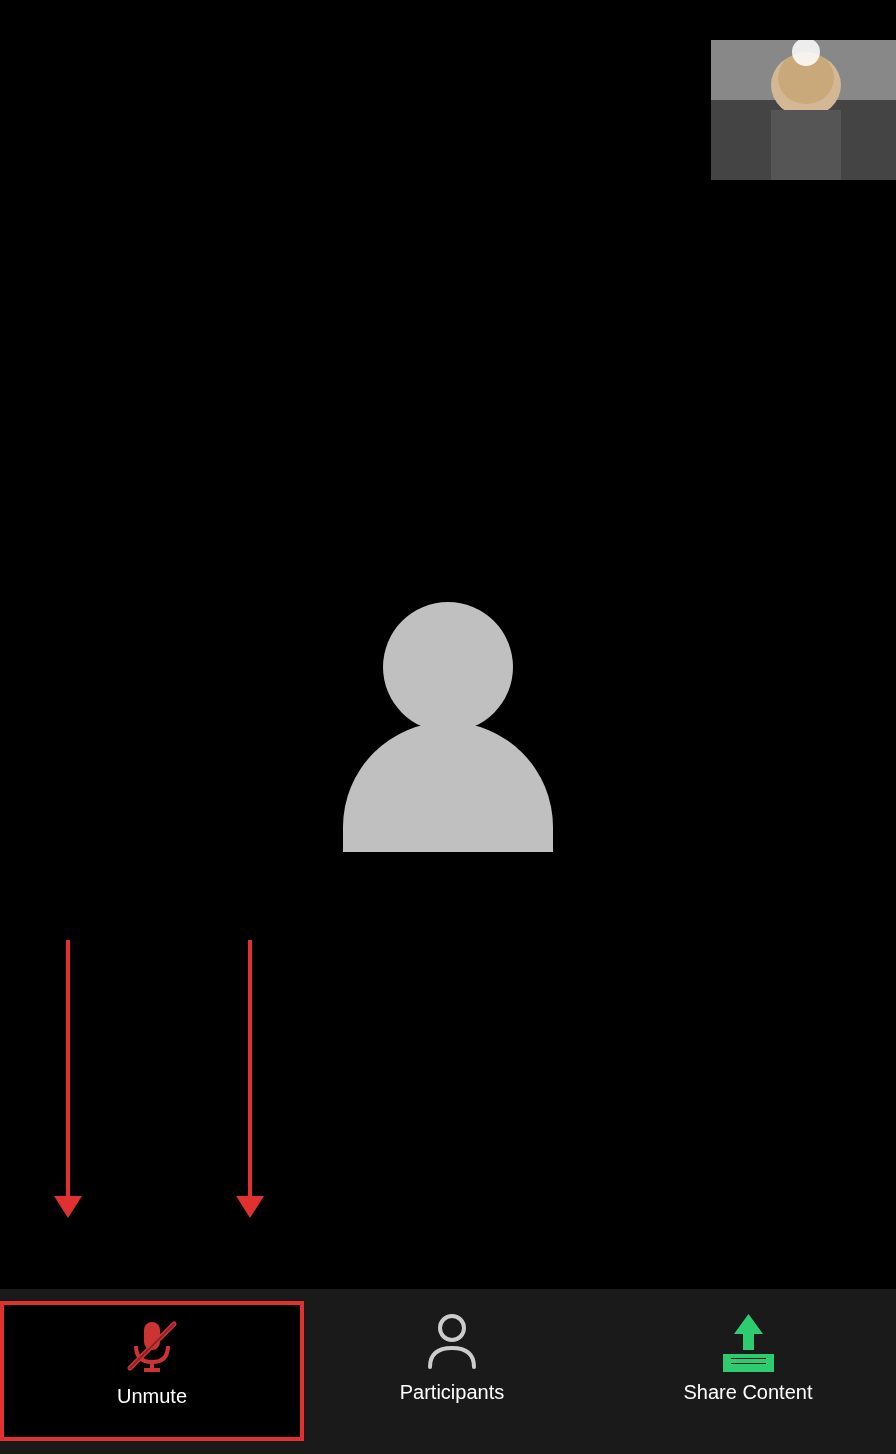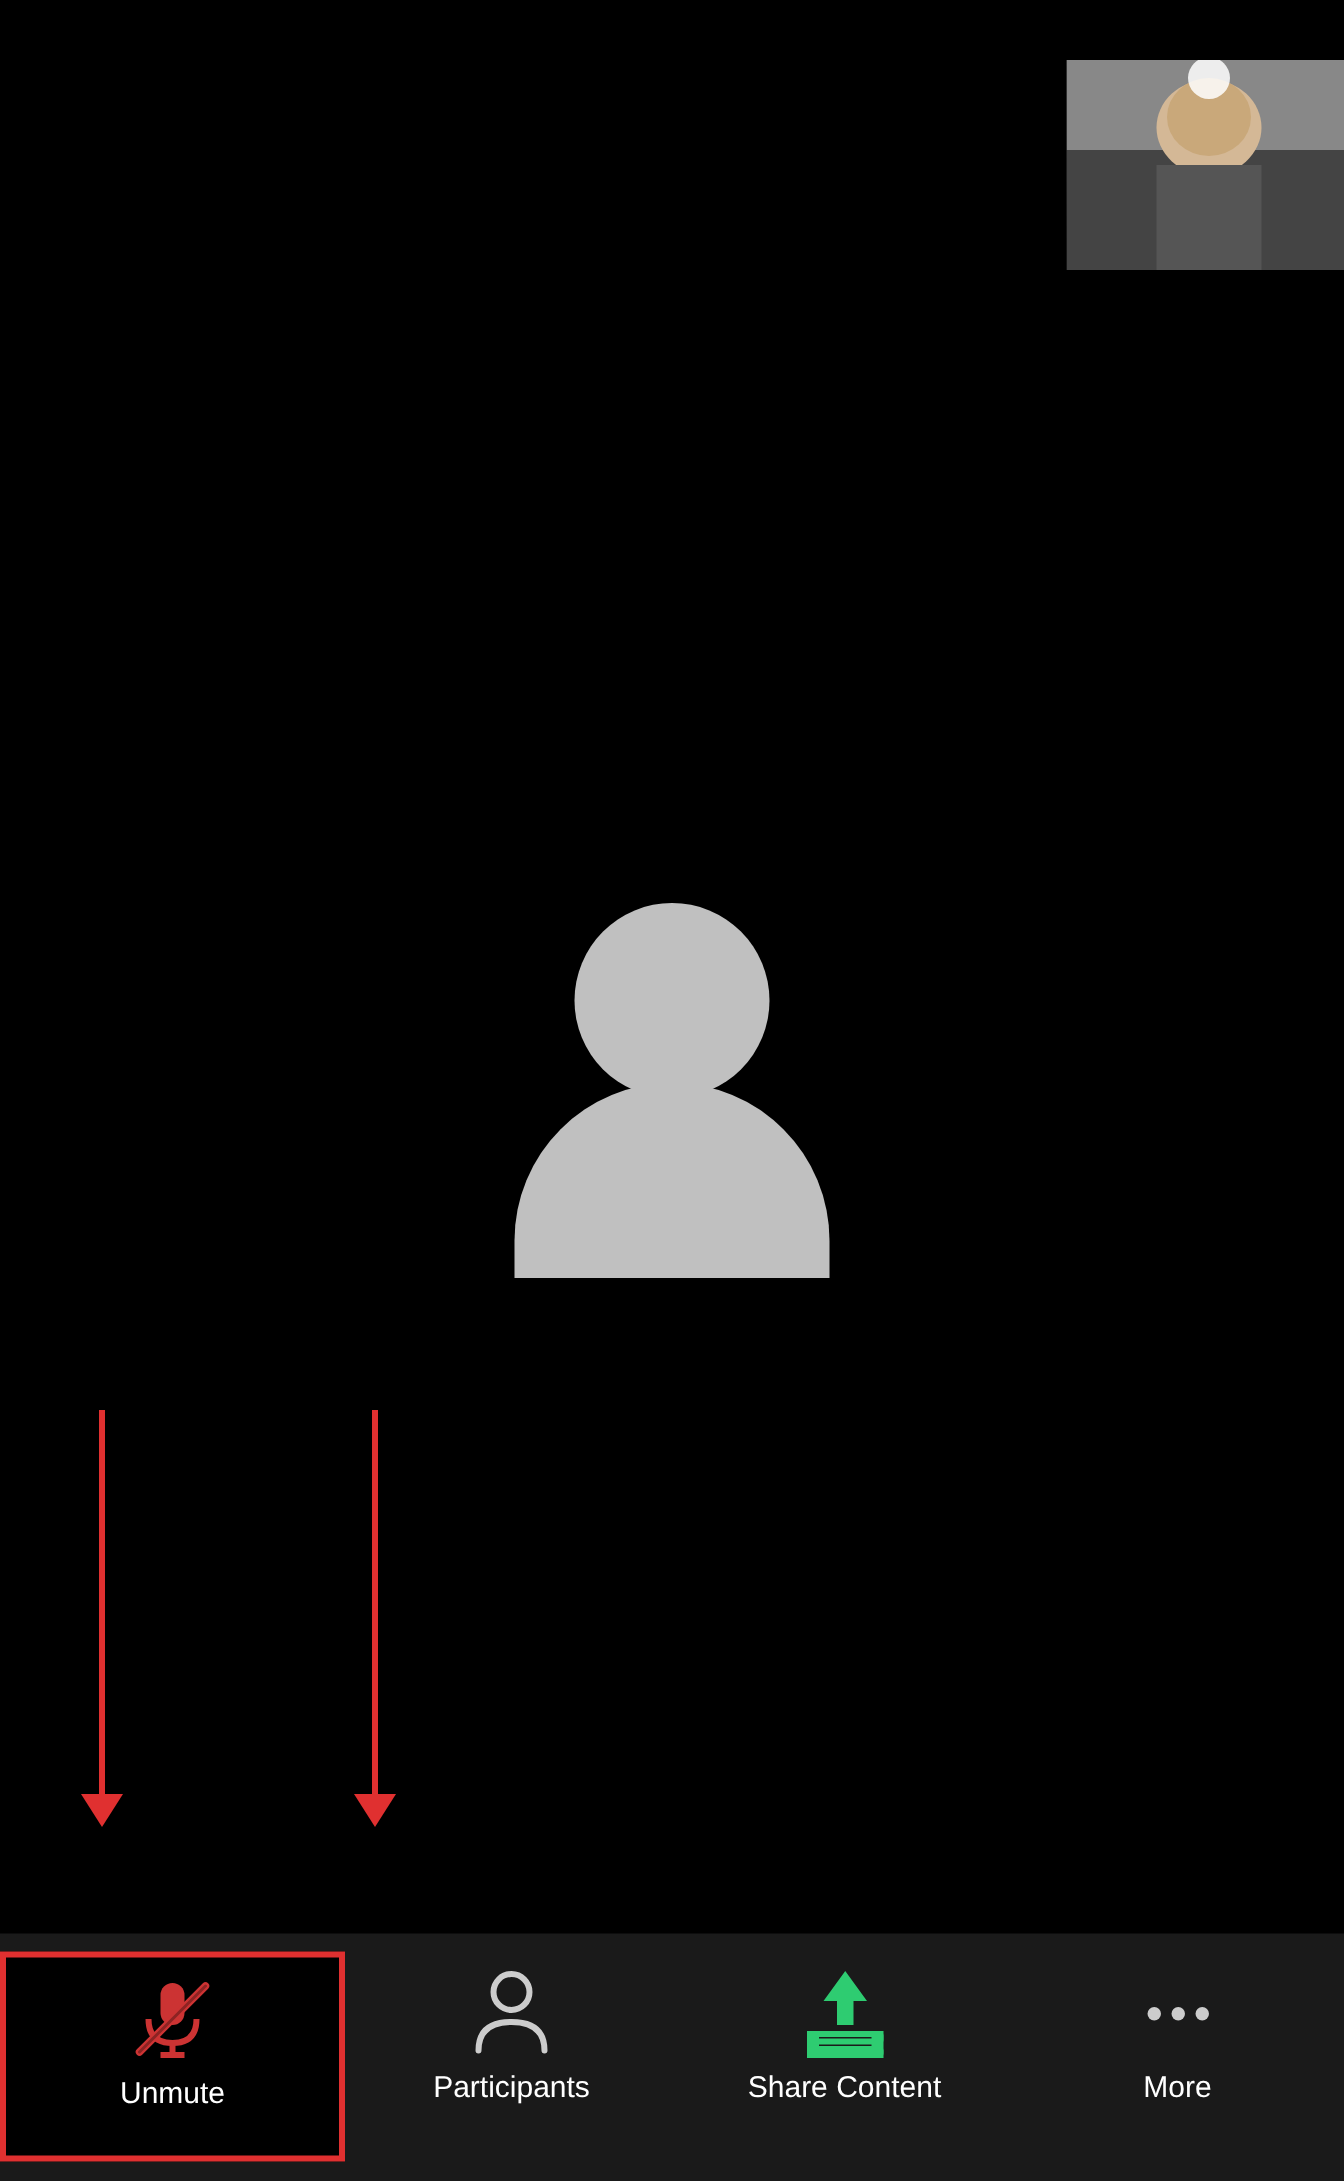--- a/index.html
+++ b/index.html
@@ -253,24 +253,14 @@
 
         <rect x="4" y="44" width="47" height="5" rx="1" fill="none" stroke="#2ecc71" stroke-width="4"></rect>
         <rect x="4" y="44" width="4" height="14" fill="none" stroke="#2ecc71" stroke-width="4"></rect>
         <rect x="47" y="44" width="4" height="14" fill="none" stroke="#2ecc71" stroke-width="4"></rect>
         <rect x="4" y="54" width="47" height="4" rx="1" fill="none" stroke="#2ecc71" stroke-width="4"></rect>
       </svg>
     </div>
     <span class="btn-label">Share Content</span>
   </div>
 
-  <div class="toolbar-btn">
-    <div class="btn-icon-wrap">
-      <div class="more-dots">
-        <div class="dot"></div>
-        <div class="dot"></div>
-        <div class="dot"></div>
-      </div>
-    </div>
-    <span class="btn-label">More</span>
-  </div>
 
 </div>
 
 </body></html>

